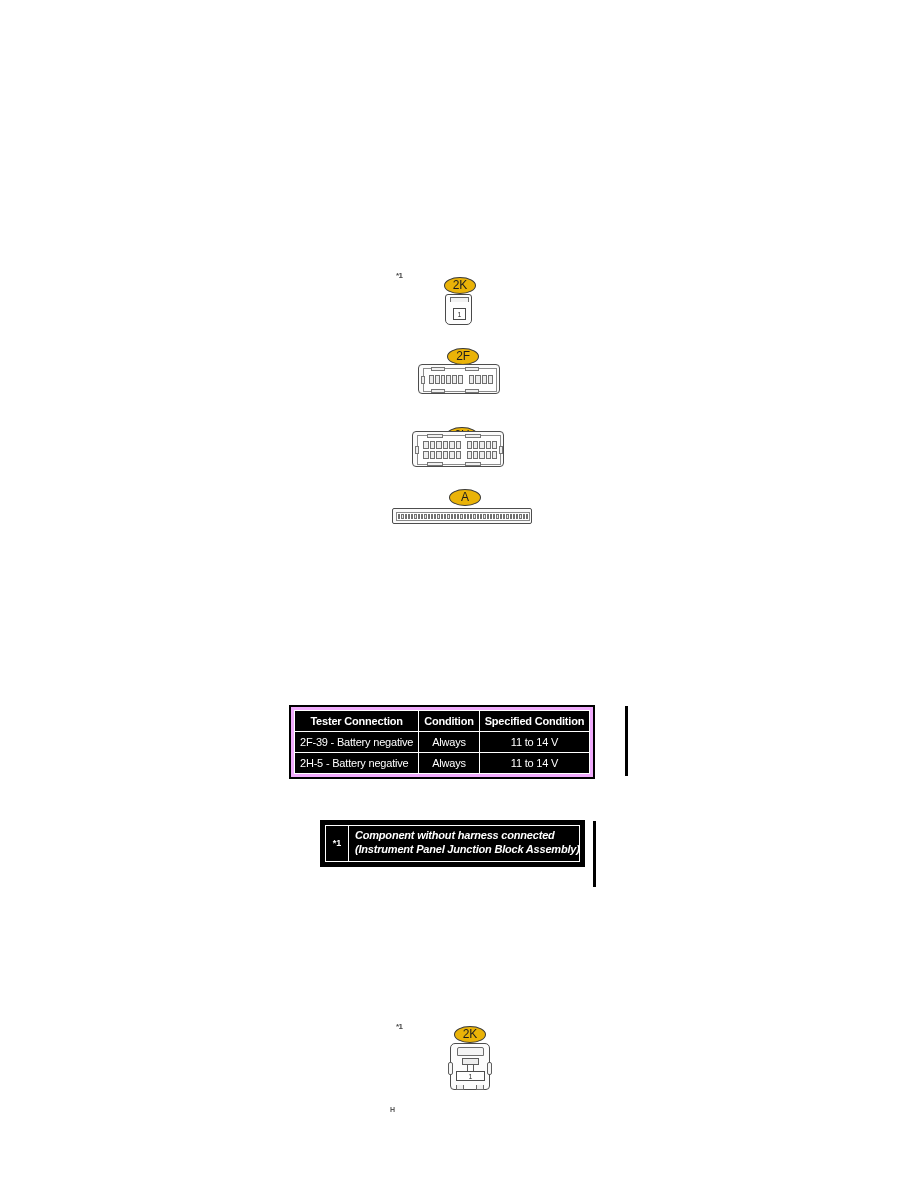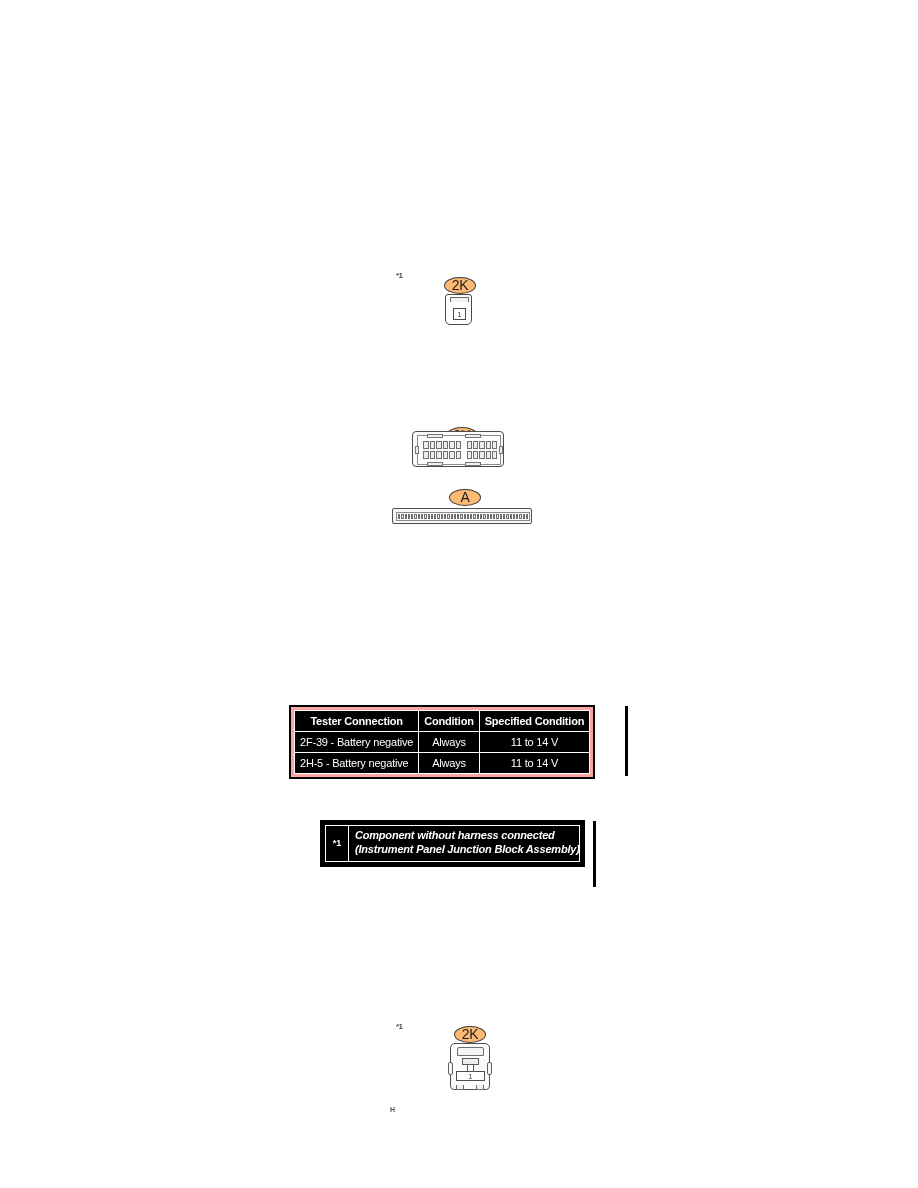--- a/index.html
+++ b/index.html
@@ -19,22 +19,22 @@
   .abs { position: absolute; }
 
   
   .conn-block { position: absolute; }
 
   .callout {
     width: 30px;
     height: 15px;
     border: 1px solid #3a3a3a;
     border-radius: 50%;
-    background: #fdba74;
-    font-size: 14px;
+    background: #eab308;
+    font-size: 12px;
     line-height: 14px;
     text-align: center;
     letter-spacing: -0.2px;
     color: #1d1d1d;
   }
 
   .star-ref {
     font-size: 8px;
     font-weight: bold;
     color: #4a4a4a;
@@ -225,21 +225,21 @@
     white-space: nowrap;
     letter-spacing: -0.2px;
   }
   table.spec th { font-weight: bold; }
   table.spec td.lead { text-align: left; }
 
   .tbl-frame {
     position: absolute;
     border: 2px solid #000000;
     box-sizing: border-box;
-    background: #fca5a5;
+    background: #f0abfc;
     padding: 3px;
   }
 
   .rev-bar {
     position: absolute;
     width: 3px;
     background: #000000;
   }
 
   
@@ -294,20 +294,45 @@
   <div class="abs star-ref" style="left:396px; top:271px;">*1</div>
 
   <div class="conn-block" style="left:440px; top:277px; width:50px; height:52px;">
     <div class="callout" style="left:4px; top:0px; position:absolute;">2K</div>
     <div class="plug2k-body" style="left:5px; top:17px;">
       <div class="plug2k-neck"></div>
       <div class="plug2k-pin">1</div>
     </div>
   </div>
 
+  <div class="conn-block" style="left:418px; top:348px; width:90px; height:50px;">
+    <div class="callout" style="left:29px; top:0px; position:absolute;">2F</div>
+    <div class="housing" style="left:0px; top:16px; width:82px; height:30px;">
+      <div class="housing-inner" style="left:4px; top:3px; width:74px; height:24px;"></div>
+      <div class="tab" style="left:12px; top:2px; width:14px; height:4px;"></div>
+      <div class="tab" style="left:46px; top:2px; width:14px; height:4px;"></div>
+      <div class="tab" style="left:12px; top:24px; width:14px; height:4px;"></div>
+      <div class="tab" style="left:46px; top:24px; width:14px; height:4px;"></div>
+      <div class="tab" style="left:2px; top:11px; width:4px; height:8px;"></div>
+      <div class="pinbank" style="left:10px; top:10px; width:34px; height:9px;">
+        <div class="pin"></div>
+        <div class="pin"></div>
+        <div class="pin"></div>
+        <div class="pin"></div>
+        <div class="pin"></div>
+        <div class="pin"></div>
+      </div>
+      <div class="pinbank" style="left:50px; top:10px; width:24px; height:9px;">
+        <div class="pin"></div>
+        <div class="pin"></div>
+        <div class="pin"></div>
+        <div class="pin"></div>
+      </div>
+    </div>
+  </div>
 
   <div class="conn-block" style="left:412px; top:415px; width:100px; height:55px;">
     <div class="callout" style="left:34px; top:12px; position:absolute;">2H</div>
     <div class="housing" style="left:0px; top:16px; width:92px; height:36px;">
       <div class="housing-inner" style="left:4px; top:3px; width:84px; height:30px;"></div>
       <div class="tab" style="left:14px; top:2px; width:16px; height:4px;"></div>
       <div class="tab" style="left:52px; top:2px; width:16px; height:4px;"></div>
       <div class="tab" style="left:14px; top:30px; width:16px; height:4px;"></div>
       <div class="tab" style="left:52px; top:30px; width:16px; height:4px;"></div>
       <div class="tab" style="left:2px; top:14px; width:4px; height:8px;"></div>

